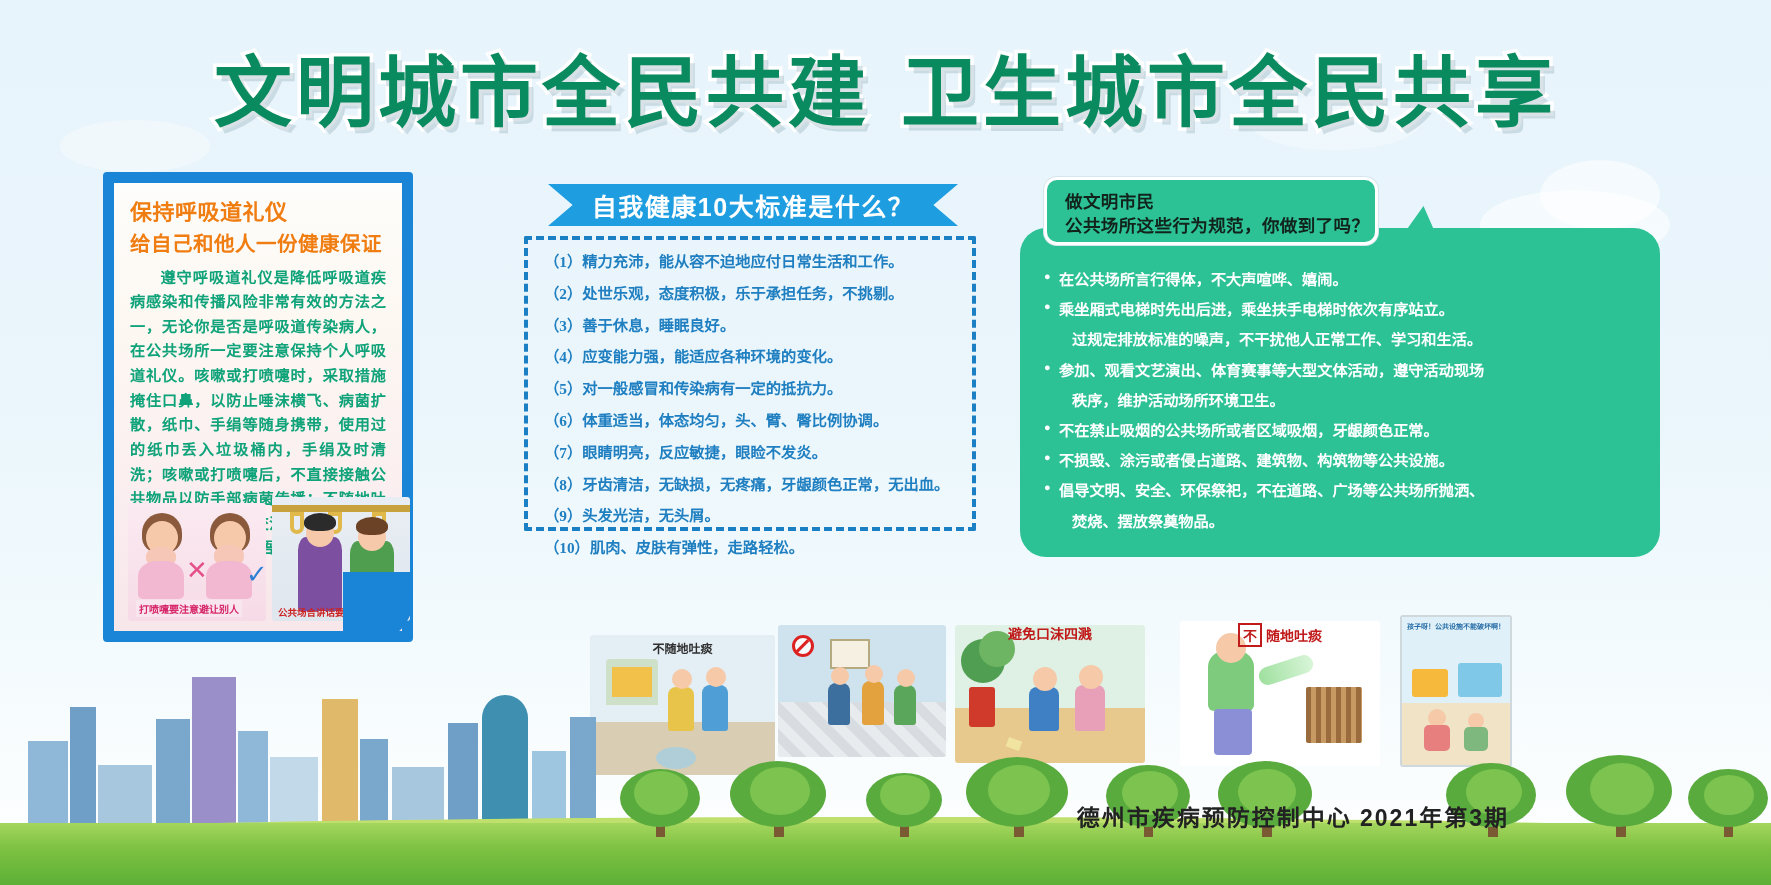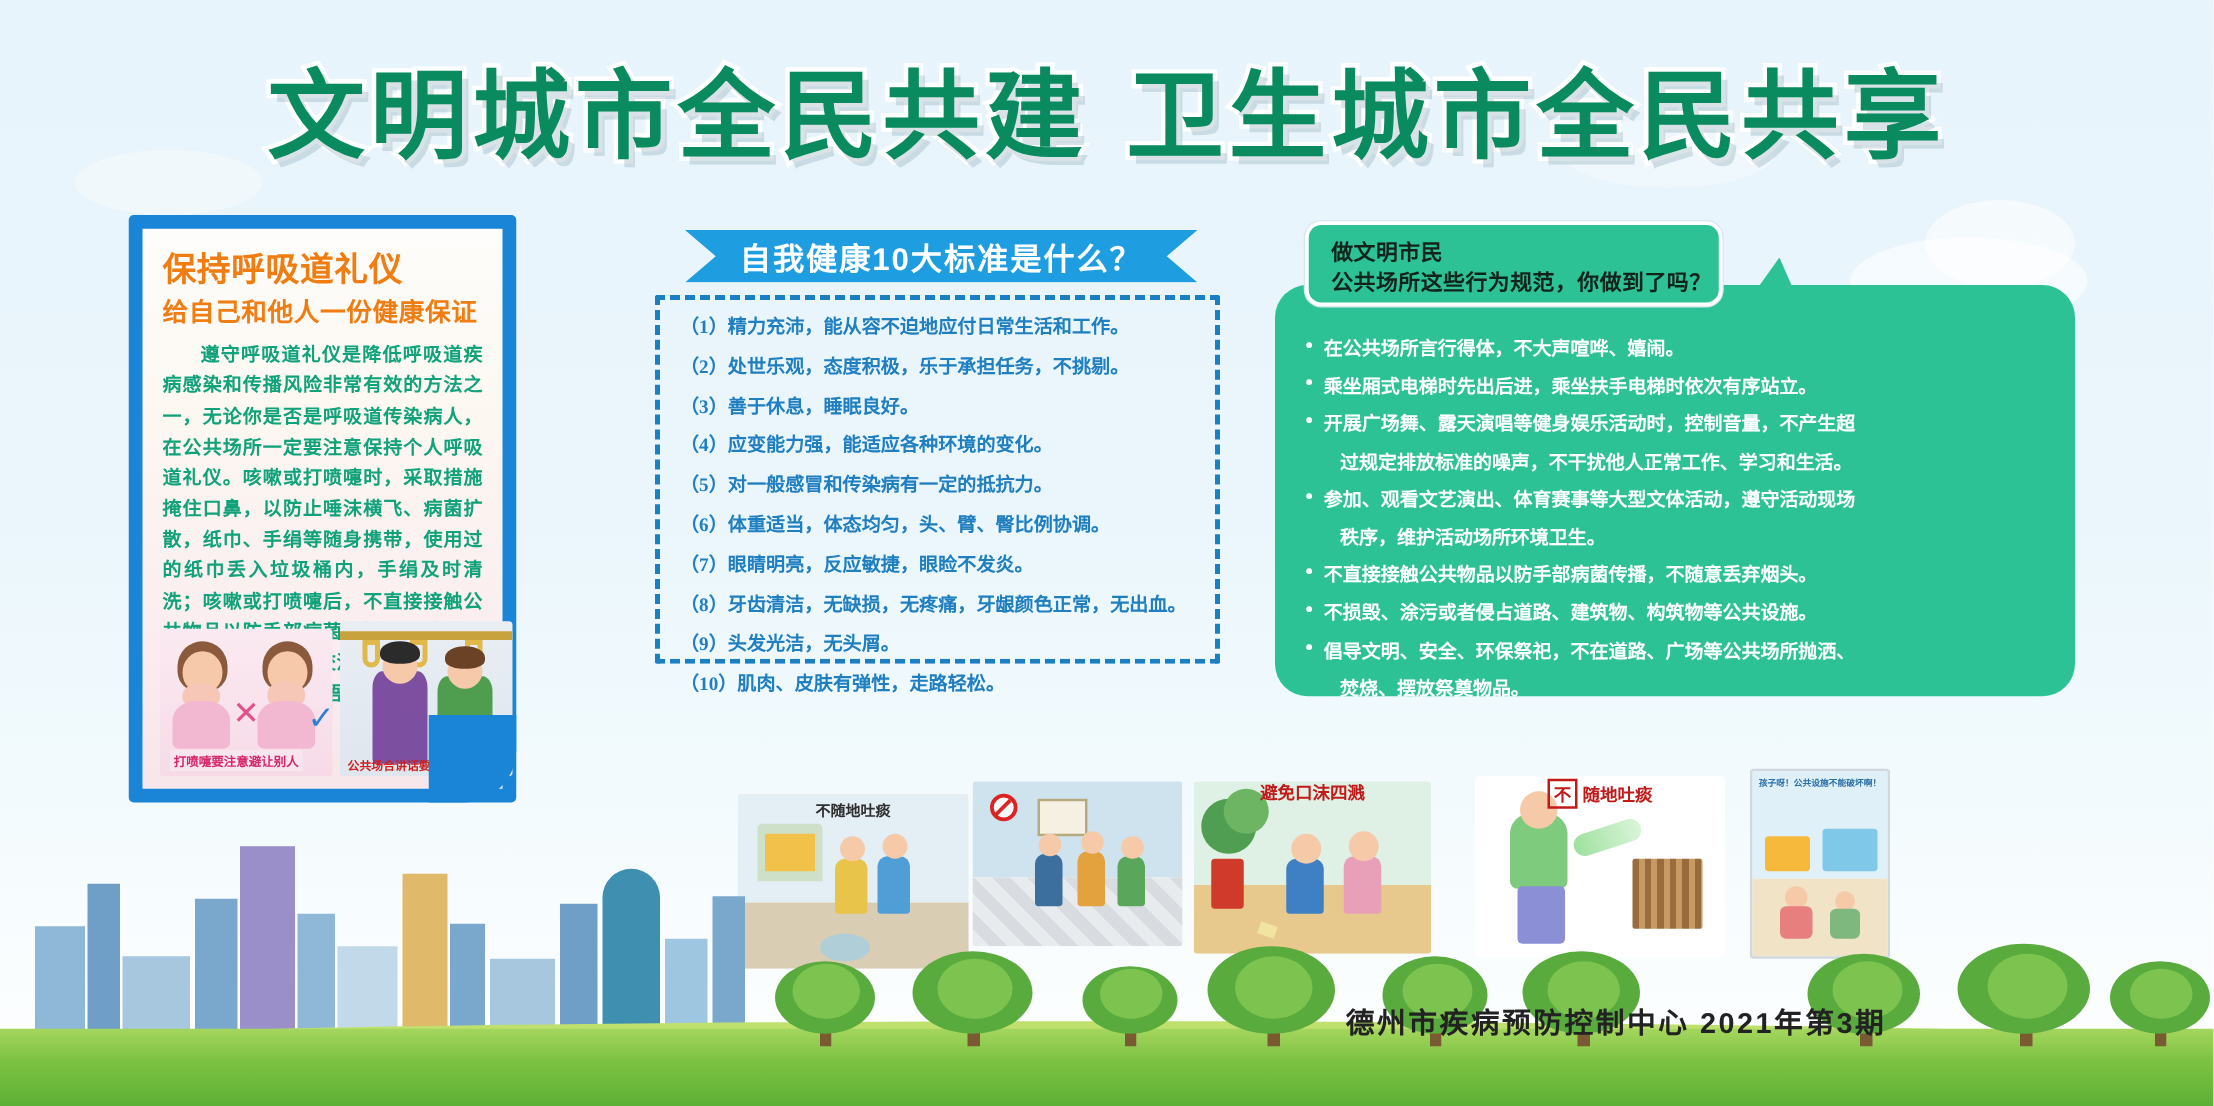--- a/index.html
+++ b/index.html
@@ -49,21 +49,21 @@
     padding: 14px 16px 0 16px;
   }
   .left-panel::after{
     content:""; position:absolute; right:-11px; bottom:-11px;
     width:70px; height:70px; background:#1a85d6;
     border-bottom-right-radius: 42px;
   }
   .lp-h1, .lp-h2 {
     color: #f07d12;
     font-weight: bold;
-    font-size: 27px;
+    font-size: 22px;
     letter-spacing: .5px;
     line-height: 1.45;
     text-shadow: 0 1px 0 rgba(255,255,255,.8);
   }
   .lp-h2 { font-size: 20.5px; }
   .lp-body {
     margin-top: 7px;
     color: #10a37a;
     font-weight: bold;
     font-size: 15.2px;
@@ -317,25 +317,24 @@
   </div>
 
   <div class="right-bubble-head">
     <div class="rb-l1">做文明市民</div>
     <div class="rb-l2">公共场所这些行为规范，你做到了吗？</div>
   </div>
 
   <div class="right-panel">
     <div class="r-item">在公共场所言行得体，不大声喧哗、嬉闹。</div>
     <div class="r-item">乘坐厢式电梯时先出后进，乘坐扶手电梯时依次有序站立。</div>
-    <div class="r-item">开展广场舞、露天演唱等健身娱乐活动时，控制音量，不产生超</div>
     <div class="r-item cont">过规定排放标准的噪声，不干扰他人正常工作、学习和生活。</div>
     <div class="r-item">参加、观看文艺演出、体育赛事等大型文体活动，遵守活动现场</div>
     <div class="r-item cont">秩序，维护活动场所环境卫生。</div>
-    <div class="r-item">不直接接触公共物品以防手部病菌传播，不随意丢弃烟头。</div>
+    <div class="r-item">不在禁止吸烟的公共场所或者区域吸烟，牙龈颜色正常。</div>
     <div class="r-item">不损毁、涂污或者侵占道路、建筑物、构筑物等公共设施。</div>
     <div class="r-item">倡导文明、安全、环保祭祀，不在道路、广场等公共场所抛洒、</div>
     <div class="r-item cont">焚烧、摆放祭奠物品。</div>
   </div>
 
   <div class="strip">
 
     <div class="ph" style="left:590px; top:98px; width:185px; height:140px;">
       <div class="scene">
         <div class="wall" style="height:62%; background:#e3eef5;"></div>

